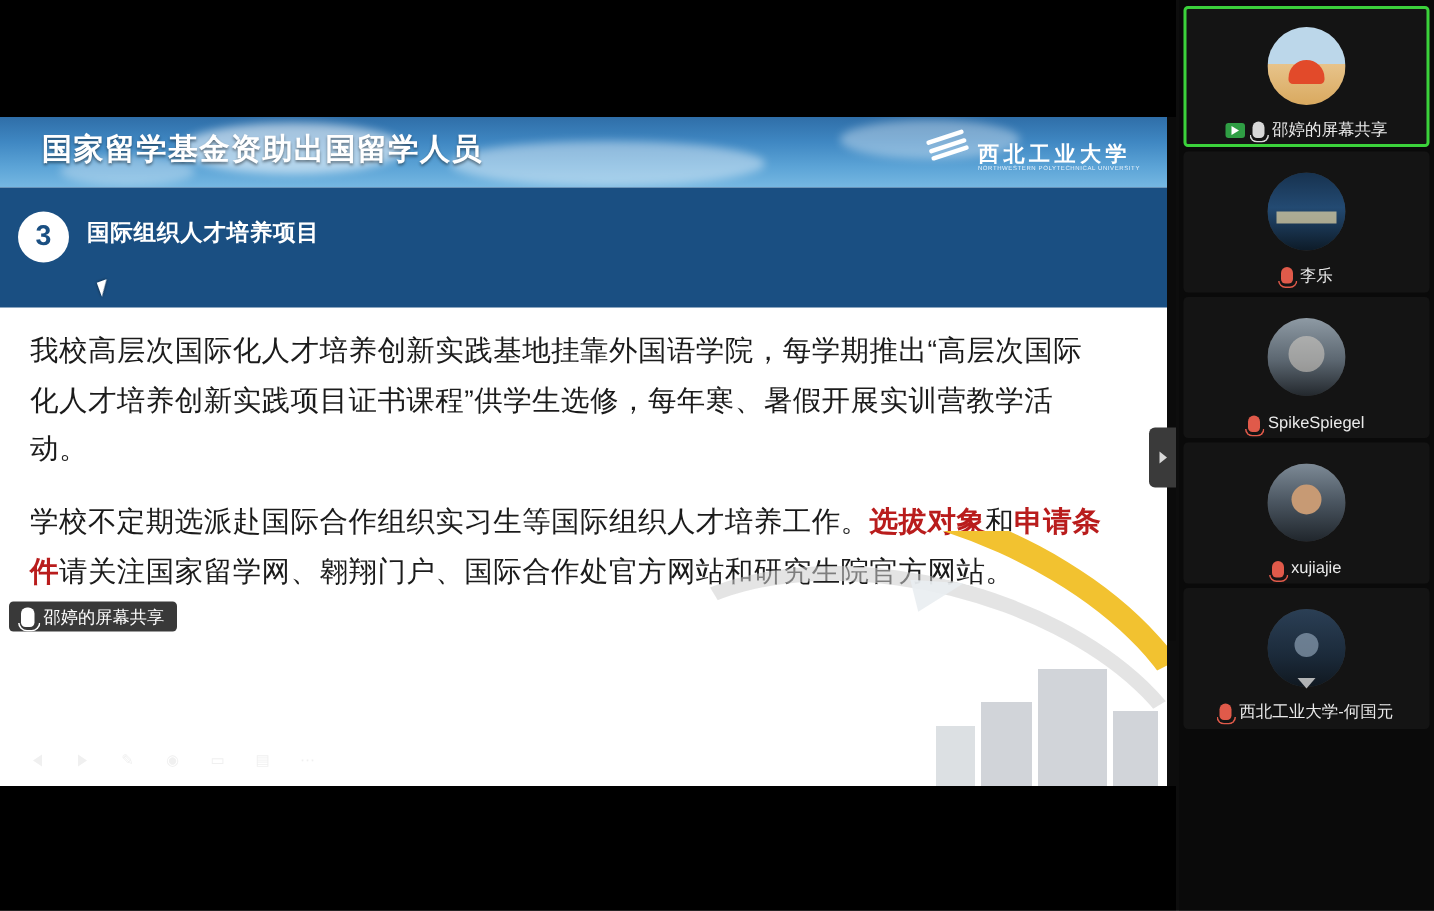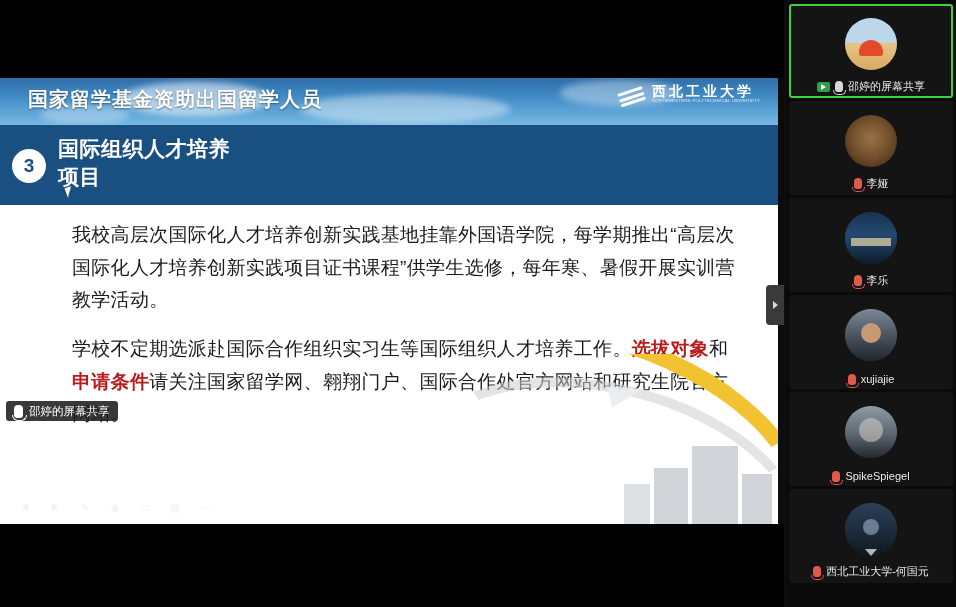--- a/index.html
+++ b/index.html
@@ -14,44 +14,44 @@
   .slide-head{position:relative;height:47px;
     background:linear-gradient(180deg,#2f6ea8 0%,#3f87c2 35%,#5ba3d6 70%,#76b8e2 100%);
     overflow:hidden;}
   .cloud{position:absolute;border-radius:50%;background:rgba(255,255,255,.55);filter:blur(3px);}
   .c1{width:150px;height:34px;left:120px;top:4px;}
   .c2{width:210px;height:30px;left:300px;top:16px;background:rgba(255,255,255,.40);}
   .c3{width:120px;height:26px;left:560px;top:2px;background:rgba(255,255,255,.35);}
   .c4{width:90px;height:20px;left:40px;top:26px;background:rgba(255,255,255,.30);}
   .slide-title{position:absolute;left:28px;top:8px;color:#ffffff;font-size:20px;font-weight:bold;
     letter-spacing:1px;text-shadow:0 1px 2px rgba(0,0,0,.45);}
-  .logo{position:absolute;right:18px;top:6px;display:flex;align-items:flex-start;gap:7px;}
+  .logo{position:absolute;right:18px;top:6px;display:flex;align-items:flex-end;gap:7px;}
   .logo-mark{width:30px;height:30px;position:relative;}
   .logo-mark .wing{position:absolute;left:2px;top:6px;width:26px;height:3px;background:#fff;
     transform:rotate(-18deg);border-radius:2px;box-shadow:0 6px 0 #fff,0 11px 0 #fff;}
   .logo-txt{display:flex;flex-direction:column;line-height:1.05;}
   .logo-cn{color:#fff;font-size:14px;font-weight:bold;letter-spacing:3px;}
   .logo-en{color:#e8f2fb;font-size:4px;letter-spacing:.4px;}
 
   
   .band{position:relative;height:80px;background:#1a4f82;display:flex;align-items:flex-start;}
   .band .numwrap{width:248px;display:flex;align-items:center;padding-left:12px;box-sizing:border-box;}
   .num-circle{width:34px;height:34px;border-radius:50%;background:#ffffff;color:#1a4f82;
     display:flex;align-items:center;justify-content:center;font-size:19px;font-weight:bold;
     margin-top:16px;flex:0 0 auto;}
   .band-titles{margin-left:12px;margin-top:10px;}
-  .band-t1{color:#ffffff;font-size:21px;font-weight:bold;letter-spacing:.5px;}
+  .band-t1{color:#ffffff;font-size:15px;font-weight:bold;letter-spacing:.5px;}
   .band-t2{color:#cfe0ef;font-size:13px;margin-top:8px;letter-spacing:.3px;}
   .band-body{flex:1;color:#ffffff;font-size:12.5px;line-height:1.62;padding:8px 22px 0 0;}
   .cursor{position:absolute;left:66px;top:62px;width:0;height:0;
     border-left:7px solid #ffffff;border-bottom:10px solid transparent;
     transform:rotate(-20deg);filter:drop-shadow(0 0 1px rgba(0,0,0,.6));}
 
   
-  .slide-body{position:relative;padding:14px 40px 0 72px;color:#1b1b1b;}
+  .slide-body{position:relative;padding:14px 40px 0 20px;color:#1b1b1b;}
   .para{font-size:19px;line-height:1.72;margin:0 0 16px 0;letter-spacing:.3px;}
   .hl{color:#b91c1c;font-weight:bold;}
 
   
   .deco{position:absolute;right:0;bottom:0;width:330px;height:170px;overflow:hidden;pointer-events:none;}
   .swoosh{position:absolute;right:-40px;bottom:-70px;width:420px;height:230px;
     border-radius:50%;border:16px solid #f2c230;border-color:#f2c230 transparent transparent transparent;
     transform:rotate(18deg);}
   .swoosh2{position:absolute;right:-30px;bottom:-90px;width:380px;height:210px;
     border-radius:50%;border:10px solid #cfcfcf;border-color:#cfcfcf transparent transparent transparent;
@@ -214,57 +214,48 @@
       <div class="avatar">
           <div class="im av1"></div>
         </div>
       <div class="tile-foot">
         <span class="share-ic"></span>
         <span class="mic-ic"></span>
         <span class="tile-name">邵婷的屏幕共享</span>
       </div>
     </div>
 
-    <div class="tile">
-      <div class="avatar">
-          <div class="im av2"></div>
-        </div>
-      <div class="tile-foot">
-        <span class="mic-ic muted"></span>
-        <span class="tile-name">李娅</span>
-      </div>
-    </div>
 
     <div class="tile">
       <div class="avatar">
           <div class="im av3"></div>
         </div>
       <div class="tile-foot">
         <span class="mic-ic muted"></span>
         <span class="tile-name">李乐</span>
       </div>
     </div>
 
     <div class="tile">
       <div class="avatar">
+          <div class="im av5"></div>
+        </div>
+      <div class="tile-foot">
+        <span class="mic-ic muted"></span>
+        <span class="tile-name">SpikeSpiegel</span>
+      </div>
+    </div>
+
+    <div class="tile">
+      <div class="avatar">
           <div class="im av4"></div>
         </div>
       <div class="tile-foot">
         <span class="mic-ic muted"></span>
         <span class="tile-name">xujiajie</span>
-      </div>
-    </div>
-
-    <div class="tile">
-      <div class="avatar">
-          <div class="im av5"></div>
-        </div>
-      <div class="tile-foot">
-        <span class="mic-ic muted"></span>
-        <span class="tile-name">SpikeSpiegel</span>
       </div>
     </div>
 
     <div class="tile">
       <div class="avatar">
           <div class="im av6"></div>
         </div>
       <div class="chev-down"></div>
       <div class="tile-foot">
         <span class="mic-ic muted"></span>

